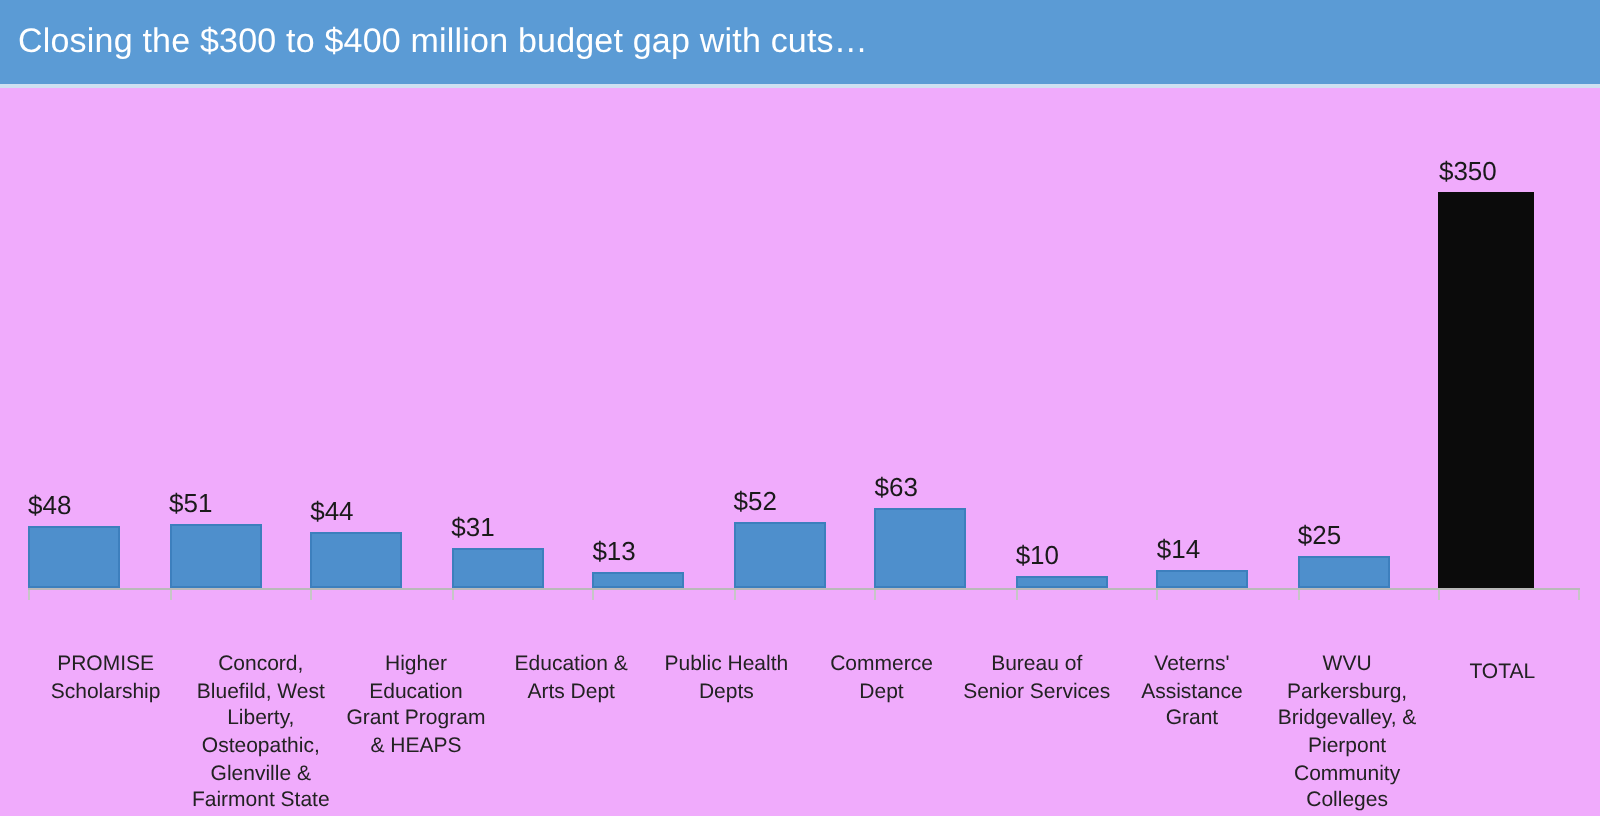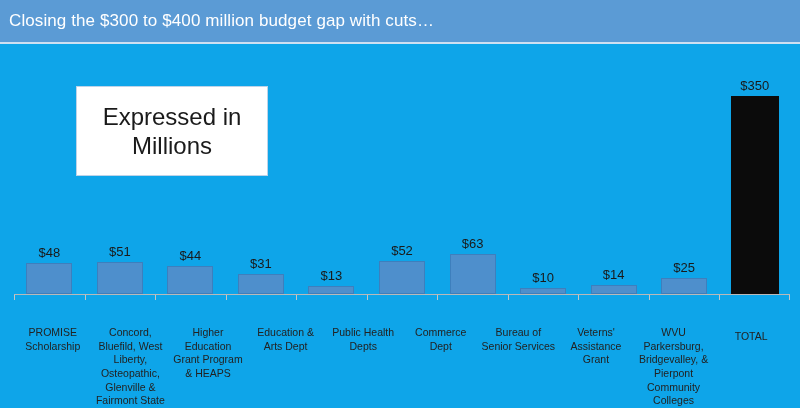--- a/index.html
+++ b/index.html
@@ -1,21 +1,21 @@
 <!DOCTYPE html>
 <html><head>
 <meta charset="utf-8">
 <style>
   html,body{margin:0;padding:0;}
   body{
     width:800px;height:408px;background:#ffffff;overflow:hidden;
     font-family:"Liberation Sans", sans-serif;
     -webkit-font-smoothing:antialiased;
   }
-  #slide{position:relative;width:800px;height:408px;background:#0ea5e9;}
+  #slide{position:relative;width:800px;height:408px;background:#f0abfc;}
 
   
   #title-banner{
     position:absolute;left:0;top:0;width:800px;height:42px;
     background:#5b9bd5;
     display:flex;align-items:center;
   }
   #title-text{
     color:#ffffff;font-size:17px;letter-spacing:0.1px;
     padding-left:9px;white-space:nowrap;font-weight:400;
@@ -41,21 +41,21 @@
   #axis-line{
     position:absolute;left:14px;top:252px;width:776px;height:1px;
     background:#b9b9b9;
   }
   #bars{
     position:absolute;left:14px;top:0;width:776px;height:252px;
     display:flex;align-items:flex-end;
   }
   .bar-slot{
     flex:1 1 0;height:216px;position:relative;
-    display:flex;flex-direction:column;justify-content:flex-end;align-items:center;
+    display:flex;flex-direction:column;justify-content:flex-end;
   }
   .bar-tick{
     position:absolute;left:0;bottom:-6px;width:1px;height:6px;background:#c6c6c6;
   }
   .bar-value{
     font-size:13px;color:#1a1a1a;margin-bottom:3px;white-space:nowrap;
   }
   .bar-rect{
     width:46px;background:#4e8fcc;border:1px solid #3d7fbd;box-sizing:border-box;
   }
@@ -76,24 +76,20 @@
 </head>
 <body>
 
 <div id="slide">
 
   <div id="title-banner">
     <span id="title-text">Closing the $300 to $400 million budget gap with cuts…</span>
   </div>
   <div id="banner-underline"></div>
 
-  <div id="callout-box">
-    <span class="callout-line">Expressed in</span>
-    <span class="callout-line">Millions</span>
-  </div>
 
   <div id="chart">
     <div id="bars">
         <div class="bar-slot">
           <div class="bar-tick"></div>
           <div class="bar-value">$48</div>
           <div class="bar-rect" style="height: 30.5333px;"></div>
         </div>
         <div class="bar-slot">
           <div class="bar-tick"></div>

